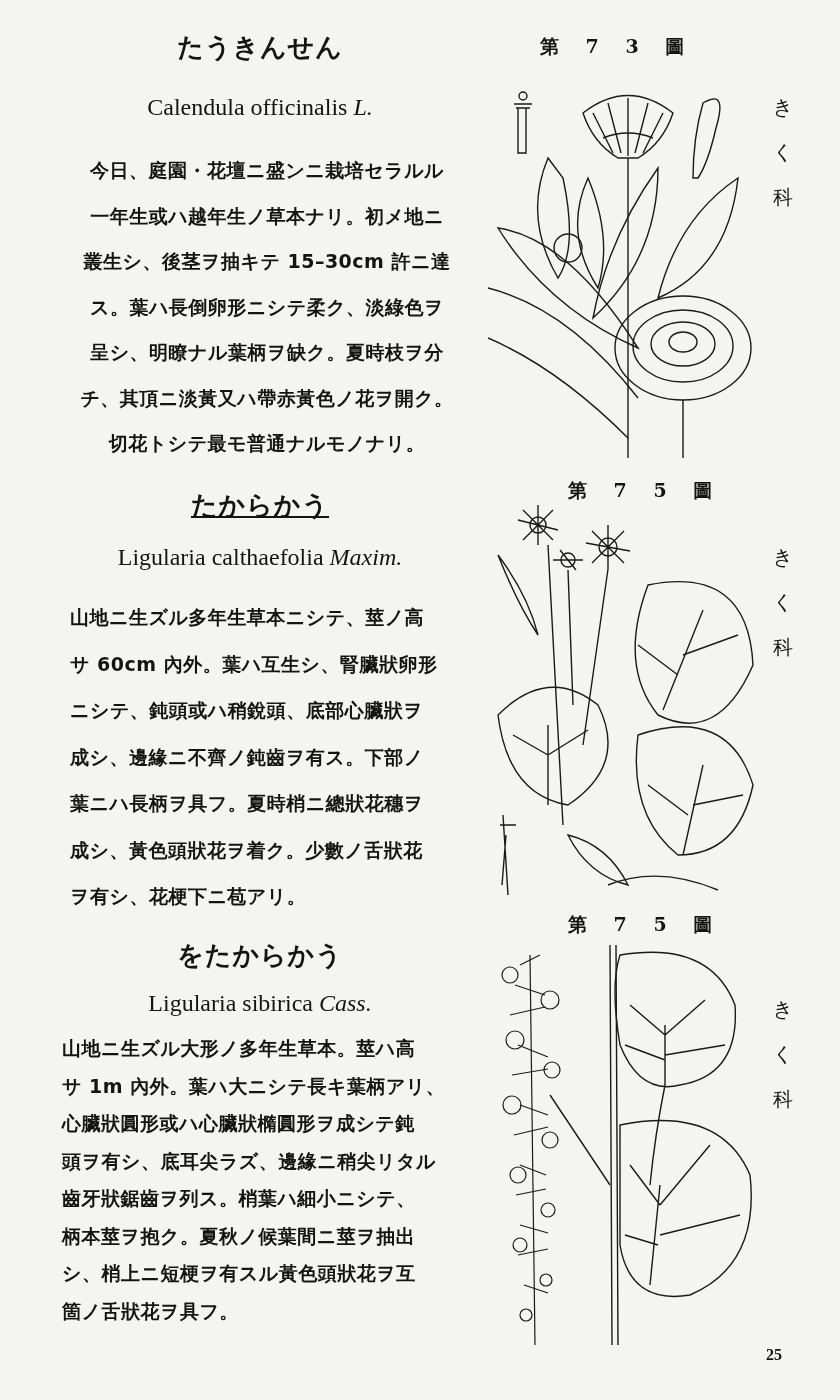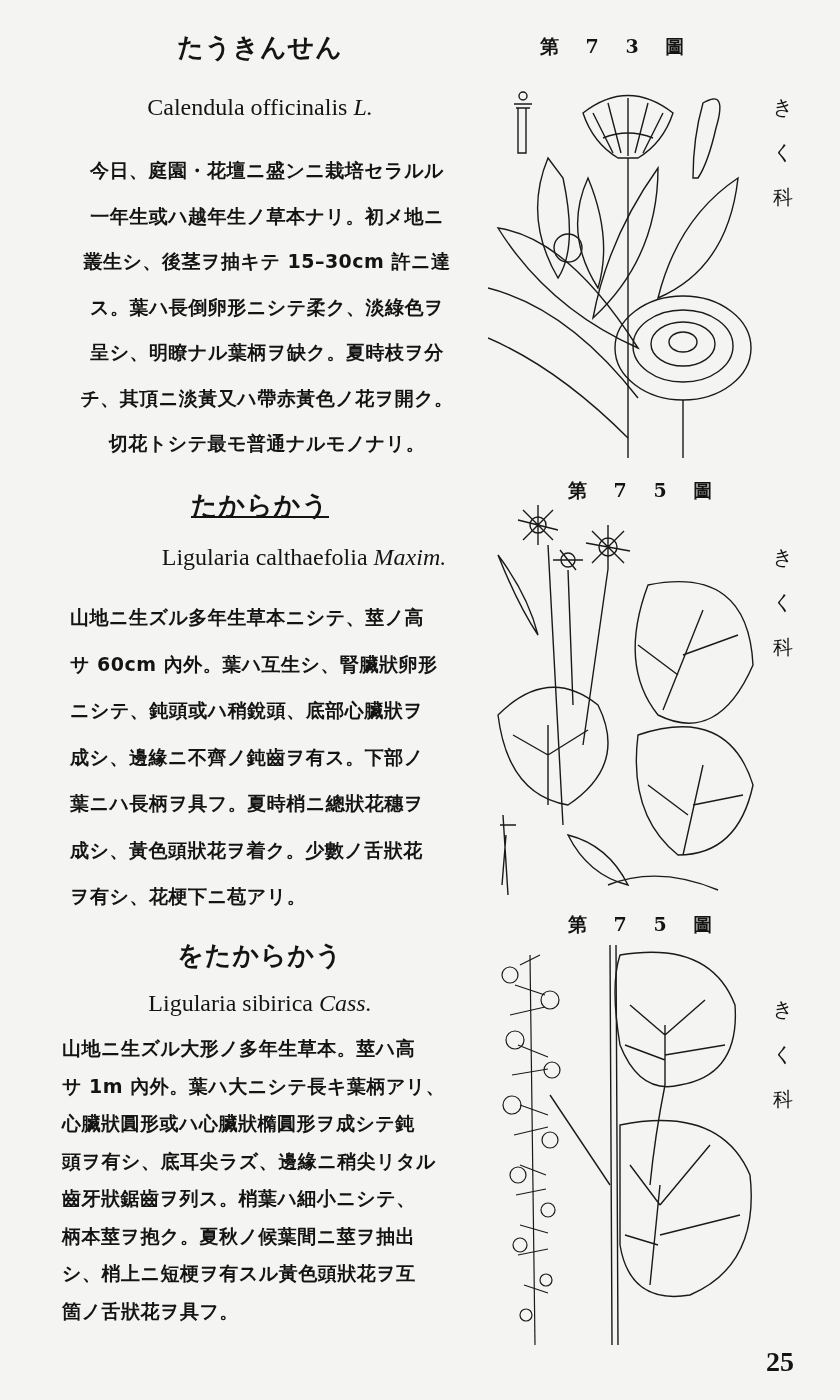--- a/index.html
+++ b/index.html
@@ -31,21 +31,21 @@
     font-family: "DejaVu Serif", serif;
   }
   .family {
     position: absolute; left: 768px; width: 30px; text-align: center;
     font-size: 20px; font-family: "DejaVu Sans", sans-serif;
   }
   .family span { display: block; }
   .illustration { position: absolute; }
   .page-number {
     position: absolute; left: 766px; top: 1346px;
-    font-size: 28px; font-weight: bold; font-family: "Liberation Serif", serif;
+    font-size: 16px; font-weight: bold; font-family: "Liberation Serif", serif;
   }
 </style>
 </head>
 <body>
 
 <div class="title" style="top:30px;">たうきんせん</div>
 <div class="sci" style="top:94px;">
   <span>Calendula officinalis</span>
   <span class="auth">L.</span>
 </div>
@@ -89,21 +89,21 @@
   <circle cx="80" cy="180" r="14"></circle>
 
   <ellipse cx="195" cy="280" rx="68" ry="52"></ellipse>
   <ellipse cx="195" cy="278" rx="50" ry="36"></ellipse>
   <ellipse cx="195" cy="276" rx="32" ry="22"></ellipse>
   <ellipse cx="195" cy="274" rx="14" ry="10"></ellipse>
   <path d="M195 332 L195 390 M140 290 L140 390"></path>
 </svg>
 
 <div class="title" style="top:488px;text-decoration:underline;">たからかう</div>
-<div class="sci" style="top:544px;margin-left:44px;">
+<div class="sci" style="top:544px;">
   <span>Ligularia calthaefolia</span>
   <span class="auth">Maxim.</span>
 </div>
 <div class="body-text" style="top:594px; line-height:46.5px;margin-left:8px;">
   <span class="line">山地ニ生ズル多年生草本ニシテ、莖ノ高</span>
   <span class="line">サ 60cm 內外。葉ハ互生シ、腎臟狀卵形</span>
   <span class="line">ニシテ、鈍頭或ハ稍銳頭、底部心臟狀ヲ</span>
   <span class="line">成シ、邊緣ニ不齊ノ鈍齒ヲ有ス。下部ノ</span>
   <span class="line">葉ニハ長柄ヲ具フ。夏時梢ニ總狀花穗ヲ</span>
   <span class="line">成シ、黃色頭狀花ヲ着ク。少數ノ舌狀花</span>

